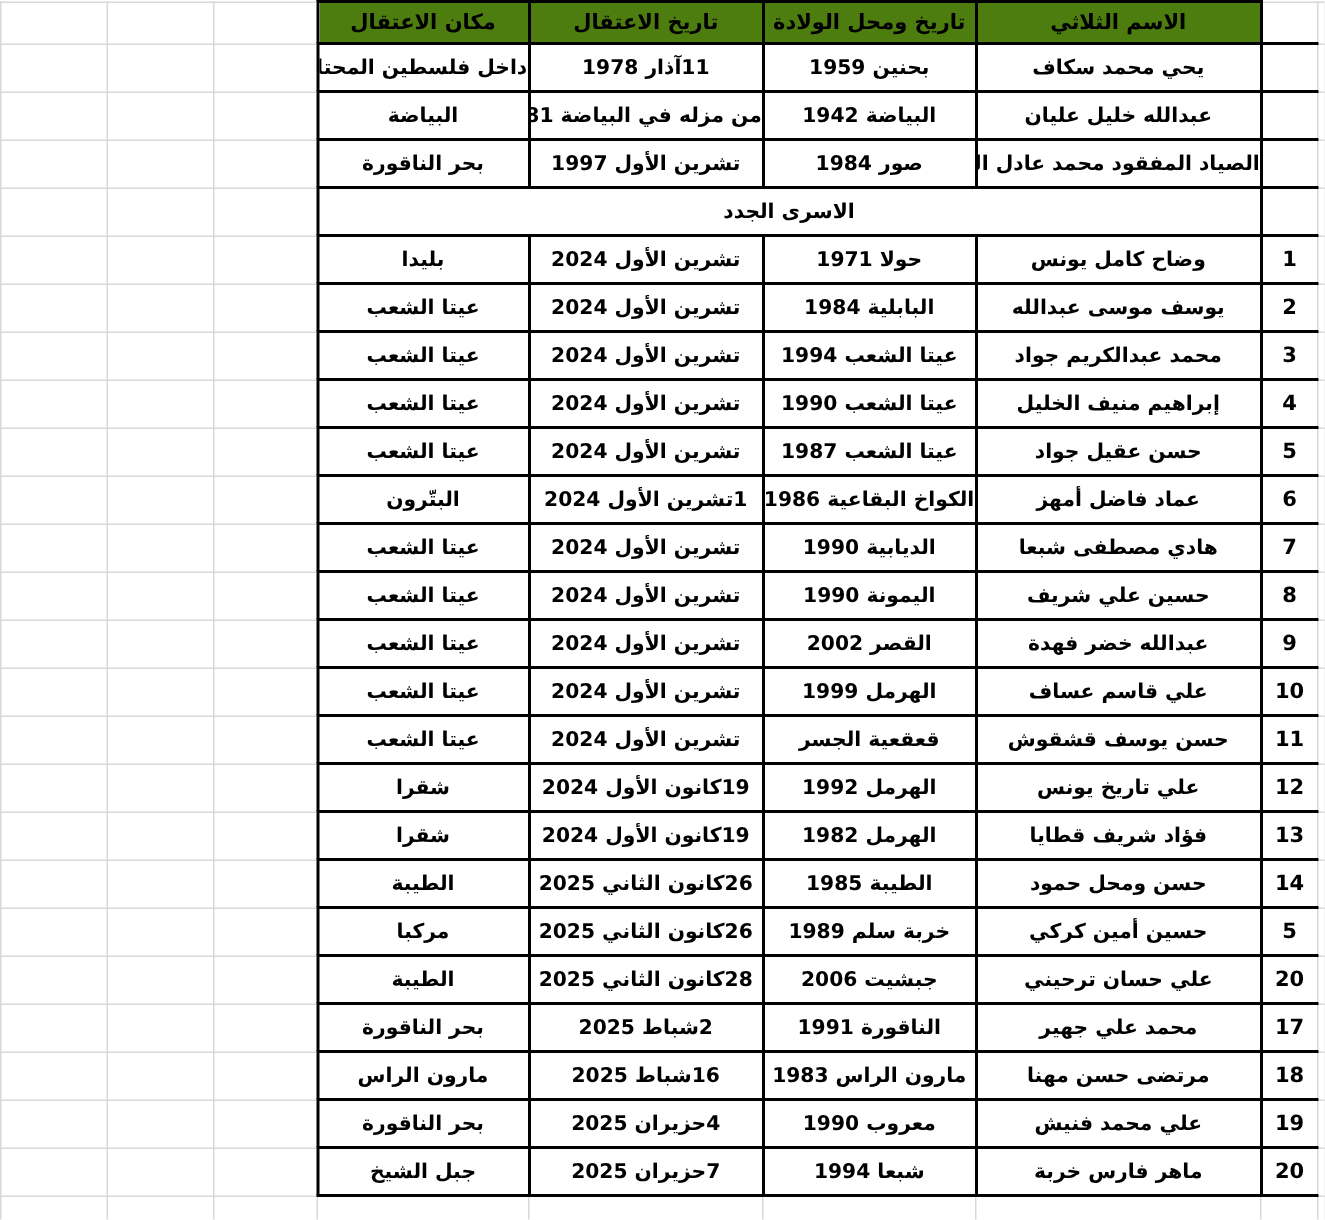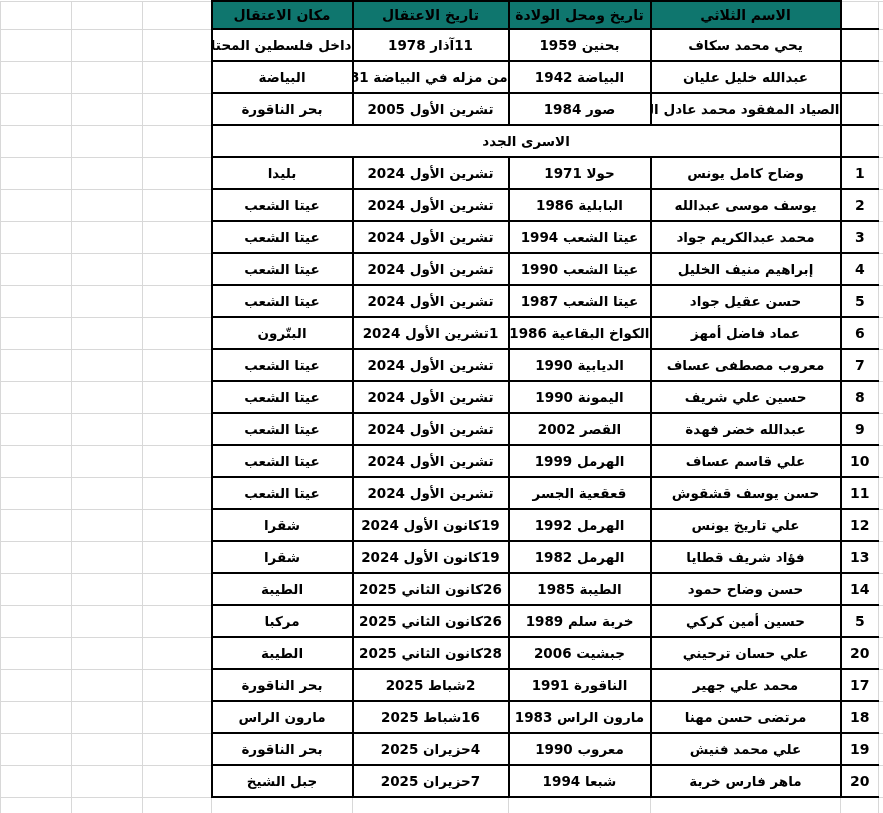--- a/index.html
+++ b/index.html
@@ -10,21 +10,21 @@
   tr.rh{height:32px;}
   tr.hd{height:28px;}
   tr.ft{height:17px;}
   
   td.g{border:1px solid #d8d8d8;background:#fff;}
   
   td.b{border:2px solid #000;background:#fff;}
   
   td.num{border:2px solid #000;border-right:1px solid #d8d8d8;font-size:14px;}
   
-  td.h{background:#0f766e;font-weight:bold;font-size:14px;margin-left:12px;}
+  td.h{background:#4d7c0f;font-weight:bold;font-size:14px;margin-left:12px;}
   
   td.numh{border:1px solid #d8d8d8;border-left:2px solid #000;background:#fff;}
   td.section{font-weight:600;}
 </style>
 </head>
 <body>
 
 <table>
   <colgroup>
     <col style="width:5px">
@@ -69,21 +69,21 @@
     <td class="b">البياضة</td>
     <td class="g"></td>
     <td class="g"></td>
     <td class="g"></td>
   </tr>
       <tr class="rh">
     <td class="g"></td>
     <td class="num"></td>
     <td class="b">الصياد المفقود محمد عادل الفران</td>
     <td class="b">صور 1984</td>
-    <td class="b">تشرين الأول 2005</td>
+    <td class="b">تشرين الأول 1997</td>
     <td class="b">بحر الناقورة</td>
     <td class="g"></td>
     <td class="g"></td>
     <td class="g"></td>
   </tr>
       <tr class="rh">
     <td class="g"></td>
     <td class="num"></td>
     <td class="b section" colspan="4">الاسرى الجدد</td>
     <td class="g"></td>
@@ -98,21 +98,21 @@
     <td class="b">تشرين الأول 2024</td>
     <td class="b">بليدا</td>
     <td class="g"></td>
     <td class="g"></td>
     <td class="g"></td>
   </tr>
       <tr class="rh">
     <td class="g"></td>
     <td class="num">2</td>
     <td class="b">يوسف موسى عبدالله</td>
-    <td class="b">البابلية 1986</td>
+    <td class="b">البابلية 1984</td>
     <td class="b">تشرين الأول 2024</td>
     <td class="b">عيتا الشعب</td>
     <td class="g"></td>
     <td class="g"></td>
     <td class="g"></td>
   </tr>
       <tr class="rh">
     <td class="g"></td>
     <td class="num">3</td>
     <td class="b">محمد عبدالكريم جواد</td>
@@ -152,21 +152,21 @@
     <td class="b">الكواخ البقاعية 1986</td>
     <td class="b">1تشرين الأول 2024</td>
     <td class="b">البتّرون</td>
     <td class="g"></td>
     <td class="g"></td>
     <td class="g"></td>
   </tr>
       <tr class="rh">
     <td class="g"></td>
     <td class="num">7</td>
-    <td class="b">معروب مصطفى عساف</td>
+    <td class="b">هادي مصطفى شبعا</td>
     <td class="b">الديابية 1990</td>
     <td class="b">تشرين الأول 2024</td>
     <td class="b">عيتا الشعب</td>
     <td class="g"></td>
     <td class="g"></td>
     <td class="g"></td>
   </tr>
       <tr class="rh">
     <td class="g"></td>
     <td class="num">8</td>
@@ -229,21 +229,21 @@
     <td class="b">الهرمل 1982</td>
     <td class="b">19كانون الأول 2024</td>
     <td class="b">شقرا</td>
     <td class="g"></td>
     <td class="g"></td>
     <td class="g"></td>
   </tr>
       <tr class="rh">
     <td class="g"></td>
     <td class="num">14</td>
-    <td class="b">حسن وضاح حمود</td>
+    <td class="b">حسن ومحل حمود</td>
     <td class="b">الطيبة 1985</td>
     <td class="b">26كانون الثاني 2025</td>
     <td class="b">الطيبة</td>
     <td class="g"></td>
     <td class="g"></td>
     <td class="g"></td>
   </tr>
       <tr class="rh">
     <td class="g"></td>
     <td class="num">5</td>

